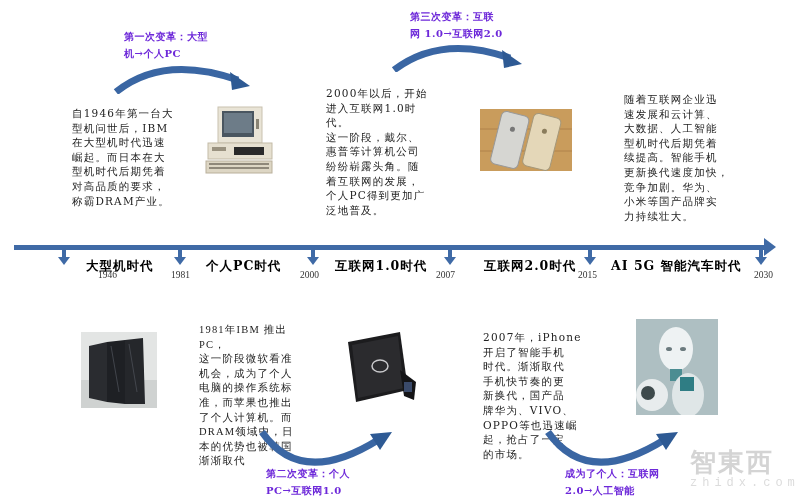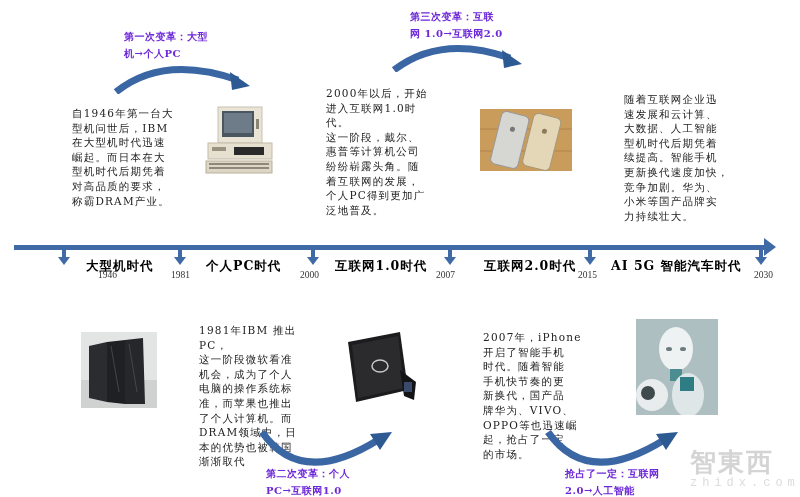--- a/index.html
+++ b/index.html
@@ -151,21 +151,21 @@
     <polygon points="8,14 26,10 26,70 8,66" fill="#2a2c30"></polygon>
     <polygon points="26,10 44,8 44,72 26,70" fill="#1e2024"></polygon>
     <polygon points="44,8 62,6 64,72 44,72" fill="#25272b"></polygon>
     <g stroke="#4a4e55" stroke-width="0.8">
         <line x1="30" y1="14" x2="38" y2="60"></line>
         <line x1="48" y1="12" x2="56" y2="60"></line>
       </g>
   </svg>
 </div>
 
-<div class="abs desc" style="left:199px; top:313px; width:112px;">
+<div class="abs desc" style="left:199px; top:313px; width:112px;font-family:Liberation Serif, serif;">
   <div>1981年IBM 推出PC，</div>
   <div>这一阶段微软看准</div>
   <div>机会，成为了个人</div>
   <div>电脑的操作系统标</div>
   <div>准，而苹果也推出</div>
   <div>了个人计算机。而</div>
   <div>DRAM领域中，日</div>
   <div>本的优势也被韩国</div>
   <div>渐渐取代</div>
 </div>
@@ -185,21 +185,21 @@
   <polygon points="114,4 136,2 124,20" fill="#2e5a94"></polygon>
 </svg>
 <div class="abs heading" style="left:266px; top:465px;">
   <div>第二次变革：个人</div>
   <div>PC→互联网1.0</div>
 </div>
 
 <div class="abs desc" style="left:483px; top:320px; width:100px;">
   <div>2007年，iPhone</div>
   <div>开启了智能手机</div>
-  <div>时代。随着智能</div>
+  <div>时代。渐渐取代</div>
   <div>手机快节奏的更</div>
   <div>新换代，国产品</div>
   <div>牌华为、VIVO、</div>
   <div>OPPO等也迅速崛</div>
   <div>起，抢占了一定</div>
   <div>的市场。</div>
 </div>
 
 <div class="abs img-box" style="left:636px; top:319px; width:82px; height:96px; background:#b9c6c8;">
   <svg width="82" height="96">
@@ -213,20 +213,20 @@
     <ellipse cx="52" cy="76" rx="16" ry="22" fill="#dfe6e7"></ellipse>
     <rect x="44" y="58" width="14" height="14" fill="#2f7d84"></rect>
   </svg>
 </div>
 
 <svg class="abs" style="left:542px; top:430px;" width="140" height="40">
   <path d="M6 2 Q 45 58 122 10" stroke="#3a66a3" stroke-width="7" fill="none"></path>
   <polygon points="114,4 136,2 124,20" fill="#2e5a94"></polygon>
 </svg>
 <div class="abs heading" style="left:565px; top:465px;">
-  <div>抢占了一定：互联网</div>
+  <div>成为了个人：互联网</div>
   <div>2.0→人工智能</div>
 </div>
 
 <div class="abs" style="left:690px; top:448px; color:#d4d4d4; text-align:left;">
   <div style="font-size:26px; font-weight:bold; letter-spacing:2px; line-height:28px; font-family:'DejaVu Sans', sans-serif;">智東西</div>
   <div style="font-size:12px; letter-spacing:5px; color:#dcdcdc; font-family:Liberation Mono, monospace;">zhidx.com</div>
 </div>
 
 </body></html>

